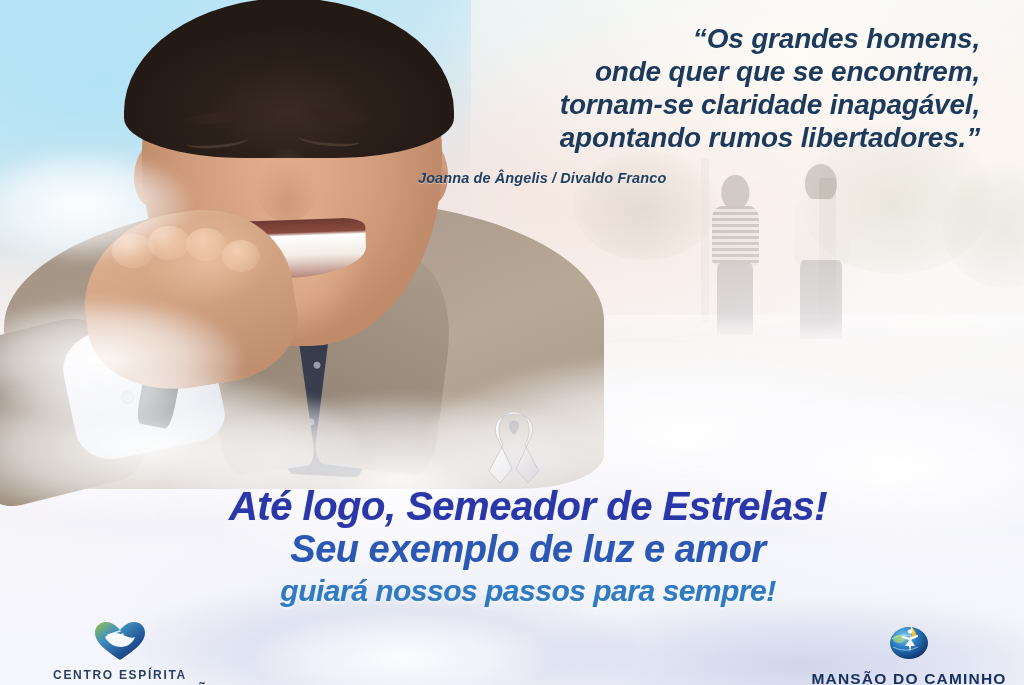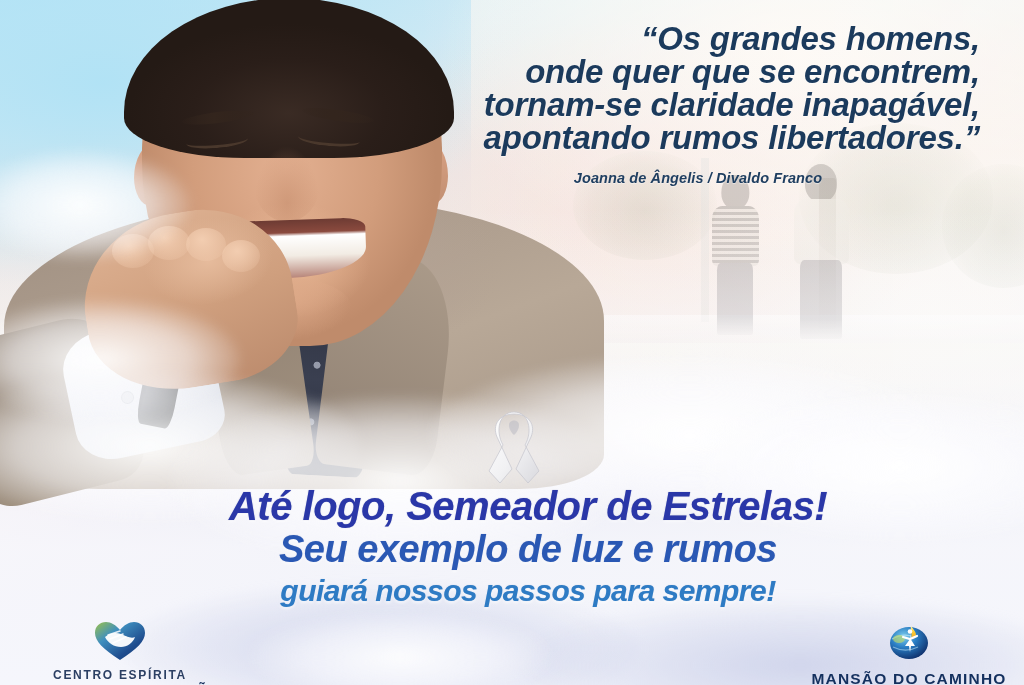--- a/index.html
+++ b/index.html
@@ -265,29 +265,29 @@
   }
 
   
   .quote {
     position:absolute; right:44px; top:22px;
     width:560px;
     text-align:right;
     color:#1b3a5c;
     font-style:italic;
     font-weight:bold;
-    font-size:33px;
+    font-size:28px;
     line-height:33px;
     letter-spacing:-0.2px;
     text-shadow:0 1px 1px rgba(255,255,255,0.55);
   }
   .quote-line { white-space:nowrap; }
   .quote-attrib {
     position:absolute; right:46px; top:170px;
-    width:560px; text-align:center;
+    width:560px; text-align:left;
     color:#203f61; font-style:italic; font-weight:bold;
     font-size:14.5px; letter-spacing:0.1px;
     text-shadow:0 1px 1px rgba(255,255,255,0.5);
   }
 
   
   .ribbon { position:absolute; left:479px; top:409px; width:70px; height:78px; }
 
   
   .headline {
@@ -430,21 +430,21 @@
           <stop offset="100%" stop-color="#d9d9de"></stop>
         </linearGradient>
       </defs>
       <path d="M35 5 C20 5 13 16 18 28 L33 60 L21 74 L10 62 L24 36 C16 22 20 3 35 3 C50 3 54 22 46 36 L60 62 L49 74 L37 60 L52 28 C57 16 50 5 35 5 Z" fill="url(#rg)" stroke="#c9c9d0" stroke-width="0.8"></path>
       <path d="M30 16 C30 10 40 10 40 16 C40 22 35 26 35 26 C35 26 30 22 30 16 Z" fill="#b9b9c2" opacity="0.55"></path>
     </svg>
   </div>
 
   <div class="headline">
     <span class="hl hl1">Até logo, Semeador de Estrelas!</span>
-    <span class="hl hl2">Seu exemplo de luz e rumos</span>
+    <span class="hl hl2">Seu exemplo de luz e amor</span>
     <span class="hl hl3">guiará nossos passos para sempre!</span>
   </div>
 
   <div class="logo-left">
     <span class="logo-mark">
       <svg viewBox="0 0 54 42" width="54" height="42" aria-hidden="true">
         <defs>
           <linearGradient id="hg" x1="0" y1="0" x2="1" y2="1">
             <stop offset="0%" stop-color="#9cc24a"></stop>
             <stop offset="32%" stop-color="#3f8fbf"></stop>

